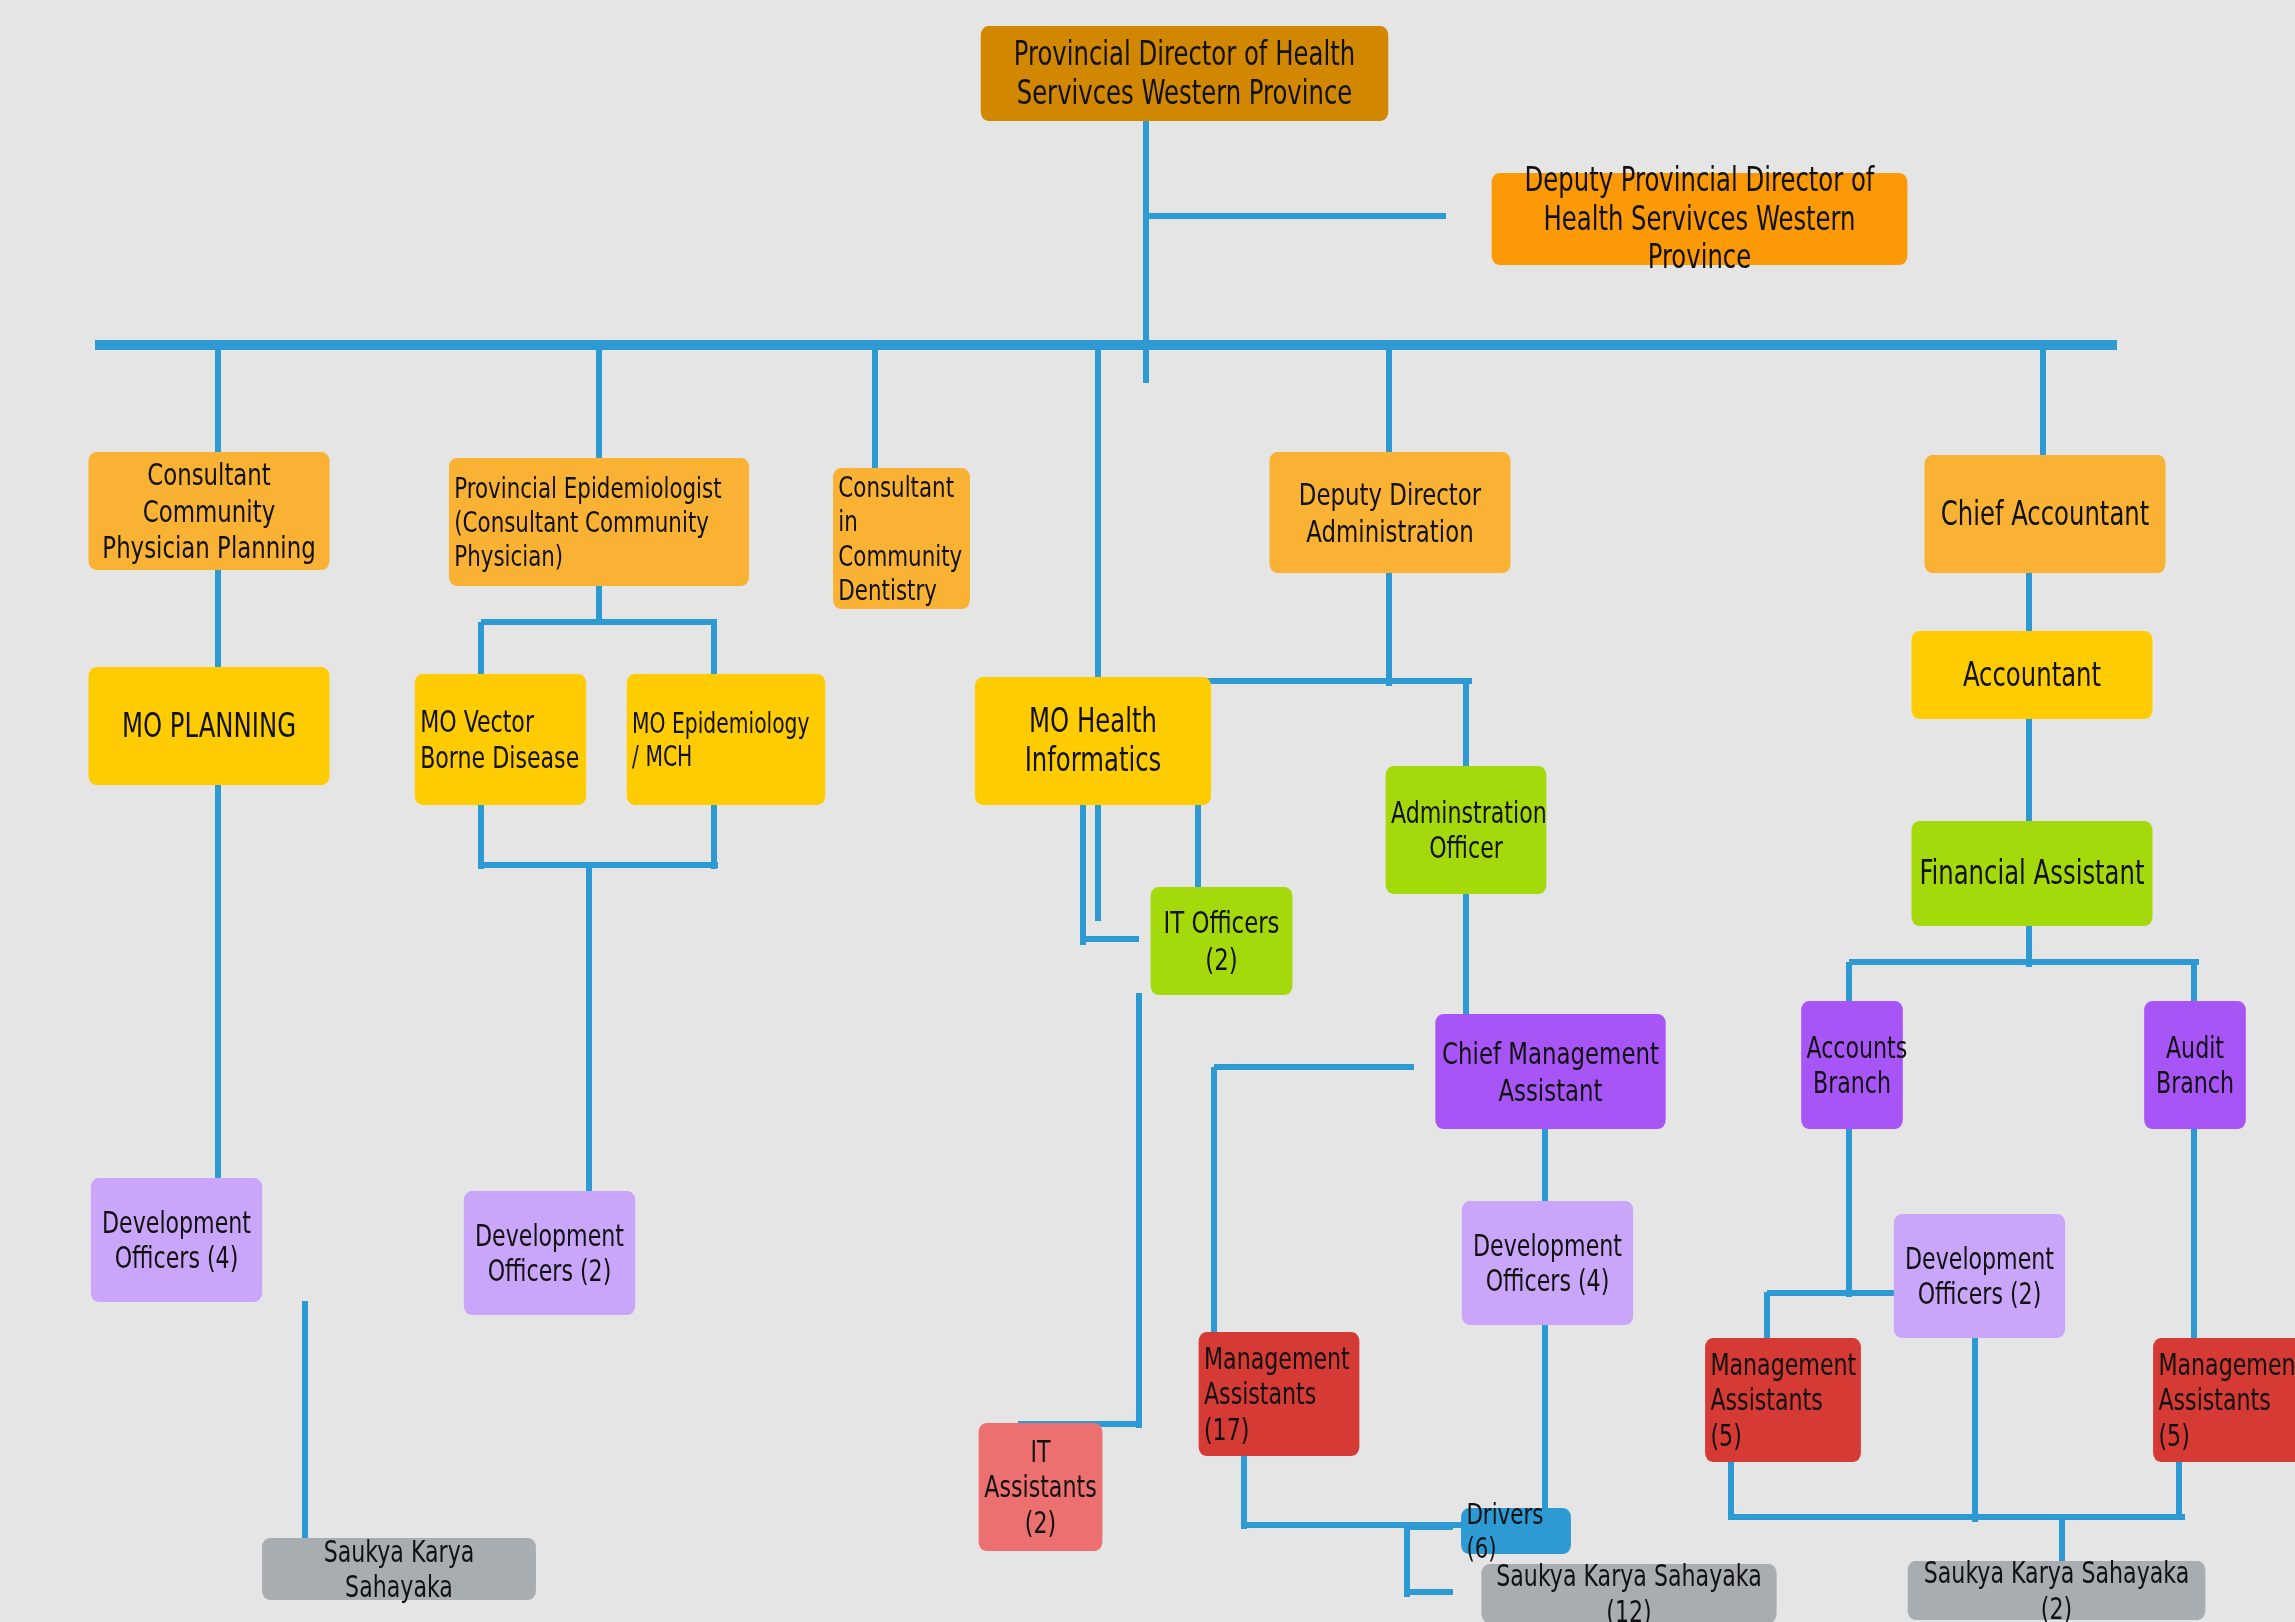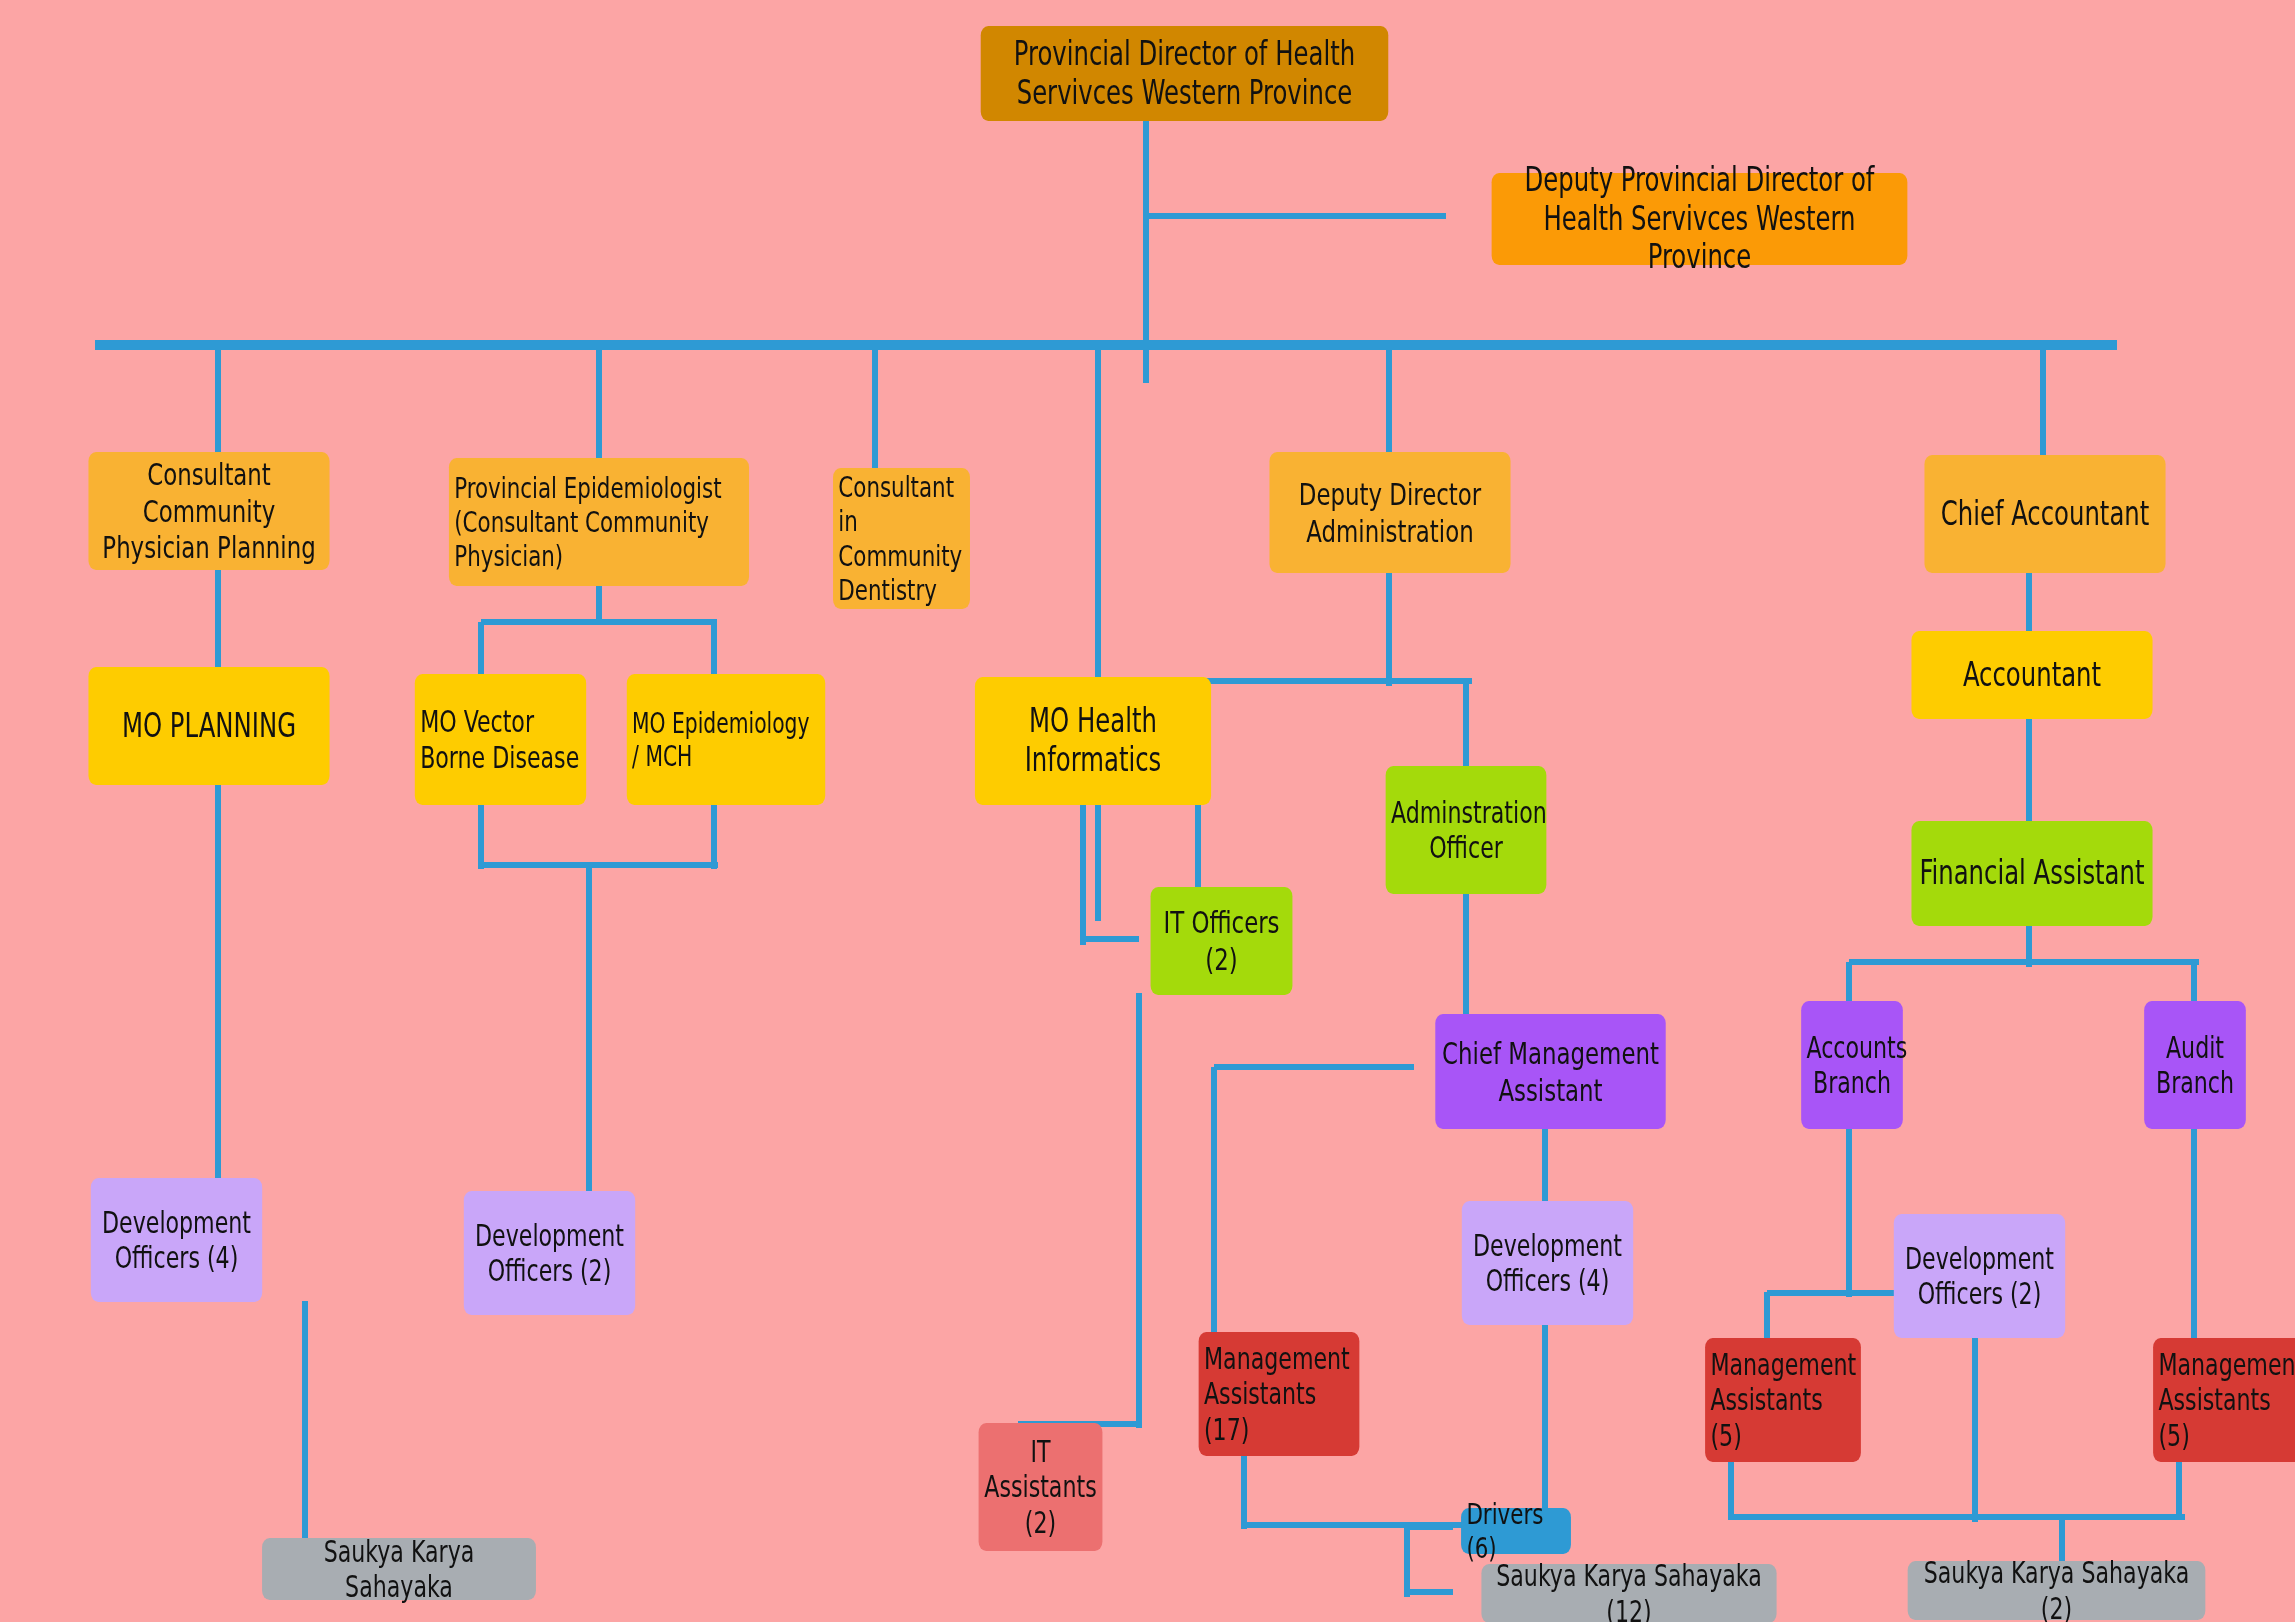--- a/index.html
+++ b/index.html
@@ -1,19 +1,19 @@
 <!DOCTYPE html>
 <html style="font-size:10.5px"><head>
 <meta charset="utf-8">
 <style>
   html,body{margin:0;padding:0;background:#ffffff;}
   #stage{
     position:relative;
     width:2295px;height:1623px;
-    background:#fca5a5;
+    background:#e5e5e5;
     font-family:"DejaVu Sans Condensed","Liberation Sans",sans-serif;
     overflow:hidden;
   }
   .node{
     position:absolute;
     box-sizing:border-box;
     border-radius:9.2px;
     display:flex;
     align-items:center;
     justify-content:center;

